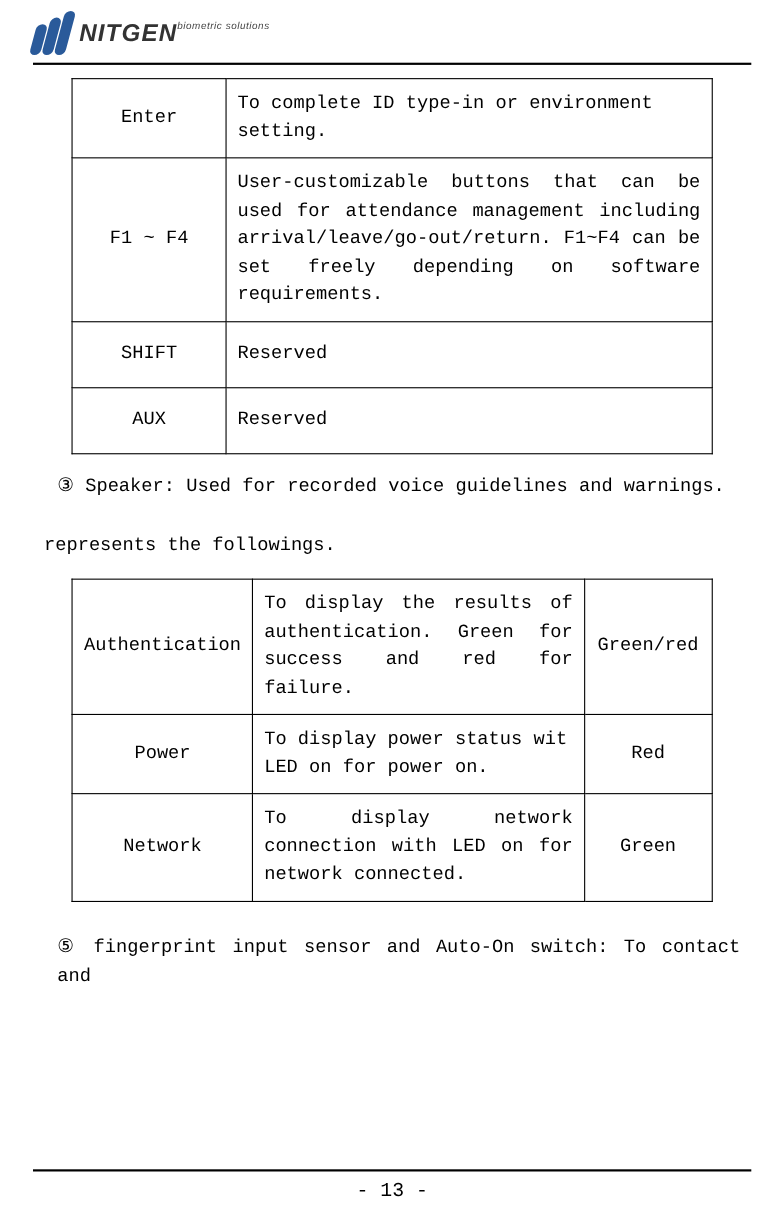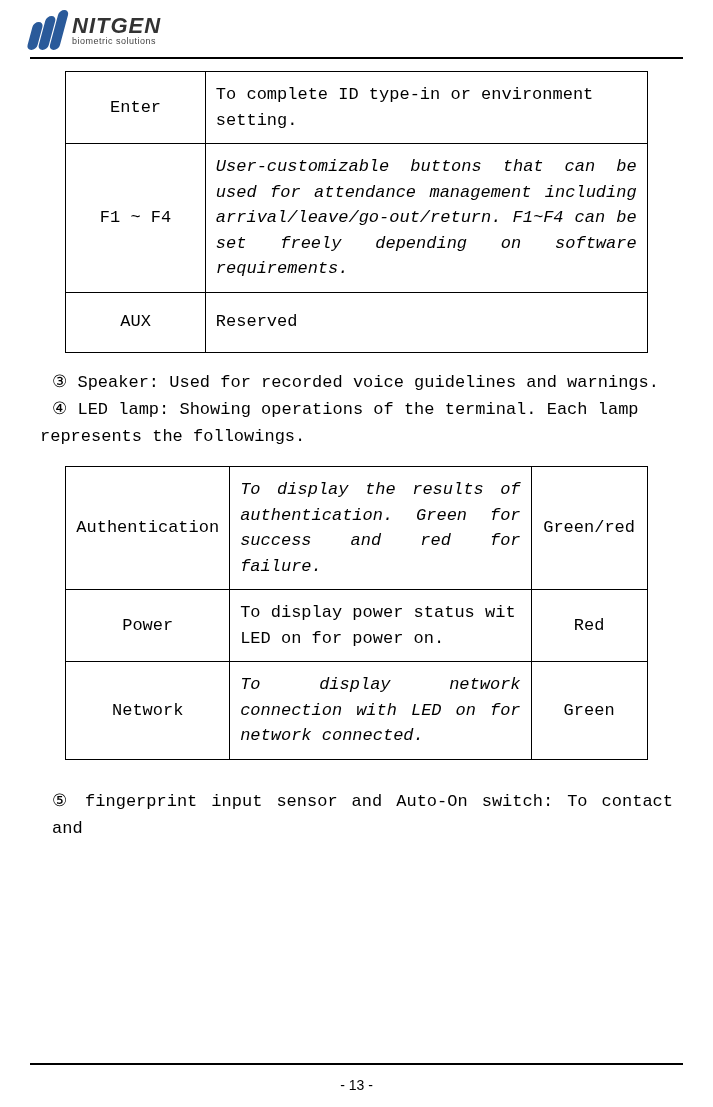--- a/index.html
+++ b/index.html
@@ -31,34 +31,34 @@
       display: inline-block;
       width: 10px;
       border-radius: 5px;
       transform: skewX(-15deg);
     }
     .logo-bars span:nth-child(1) { height: 28px; background: #2a5a9a; }
     .logo-bars span:nth-child(2) { height: 34px; background: #2a5a9a; }
     .logo-bars span:nth-child(3) { height: 40px; background: #2a5a9a; }
     .logo-text {
       display: flex;
-      flex-direction: column;
       line-height: 1;
     }
     .logo-title {
       font-family: Arial, sans-serif;
       font-weight: bold;
       font-size: 22px;
       font-style: italic;
       color: #333;
       letter-spacing: 1px;
     }
     .logo-sub {
       font-family: Arial, sans-serif;
       font-size: 9px;
+      font-style: italic;
       color: #444;
       letter-spacing: 0.5px;
     }
     .hr-top {
       border: none;
       border-top: 2px solid #000;
       margin: 2px 30px 12px 30px;
     }
     .content {
       padding: 0 40px;
@@ -82,21 +82,20 @@
     }
     table.grid .fnh {
       text-align: center;
     }
     table.t2 .c1 { width: 27%; text-align: center; }
     table.t2 .c2 { width: 53%; }
     table.t2 .c3 { width: 20%; text-align: center; }
     .justify {
       text-align: justify;
       text-justify: inter-word;
-      font-style: italic;
     }
     .para {
       margin: 10px 0 16px 0;
       line-height: 1.6;
       text-align: justify;
     }
     .para .num {
       display: inline-block;
       margin-left: 12px;
     }
@@ -109,22 +108,22 @@
       right: 30px;
       bottom: 42px;
       border: none;
       border-top: 2.5px solid #000;
     }
     .pagenum {
       position: absolute;
       bottom: 14px;
       width: 100%;
       text-align: center;
-      font-family: Liberation Sans, sans-serif;
-      font-size: 14px;
+      font-family: Liberation Mono, monospace;
+      font-size: 18px;
     }
   </style>
 </head>
 <body>
 
 <div class="header">
   <div class="logo-bars">
     <span></span>
       <span></span>
       <span></span>
@@ -142,29 +141,33 @@
     <tbody>
         <tr>
       <td class="k">Enter</td>
       <td>To complete ID type-in or environment setting.</td>
     </tr>
     <tr>
       <td class="k">F1 ~ F4</td>
       <td class="justify">User-customizable buttons that can be used for attendance management including arrival/leave/go-out/return. F1~F4 can be set freely depending on software requirements.</td>
     </tr>
     <tr>
+      <td class="k" style="height:60px;">SHIFT</td>
+      <td>Reserved</td>
+    </tr>
+    <tr>
       <td class="k" style="height:60px;">AUX</td>
       <td>Reserved</td>
     </tr>
   </tbody>
     </table>
 
   <div class="para">
     <span class="num">③ Speaker: Used for recorded voice guidelines and warnings.</span><br>
-    <span class="num">④ LED lamp: Showing operations of the terminal. Each lamp</span><br>
+    <br>
     <span>represents the followings.</span>
   </div>
 
   <table class="grid t2">
     <tbody>
     <tr>
       <td class="c1">Authentication</td>
       <td class="c2 justify">To display the results of authentication. Green for success and red for failure.</td>
       <td class="c3">Green/red</td>
     </tr>

